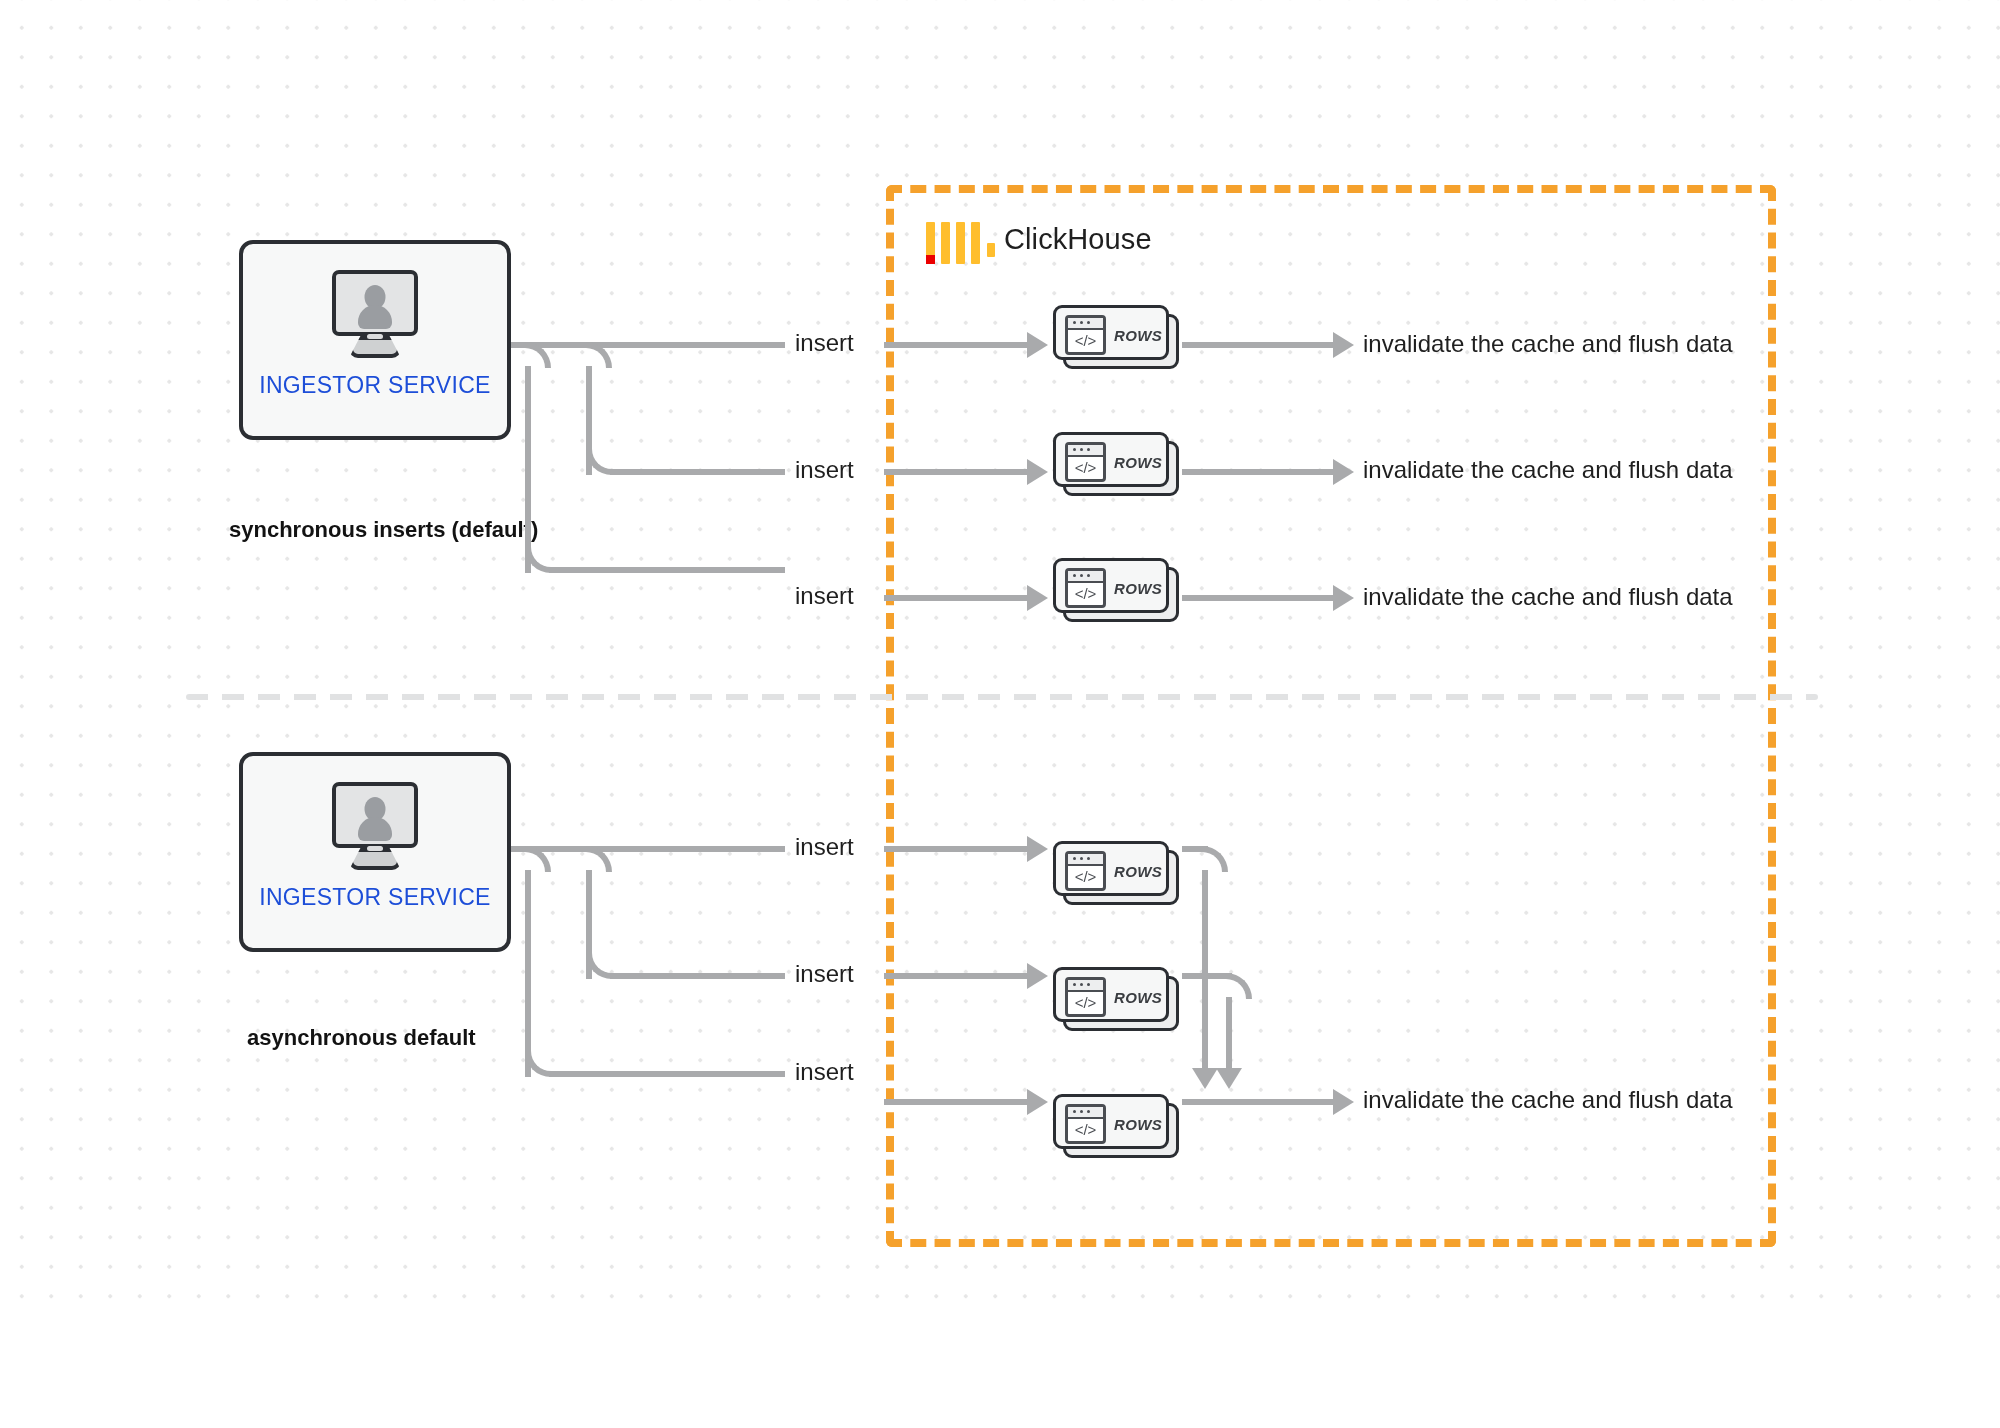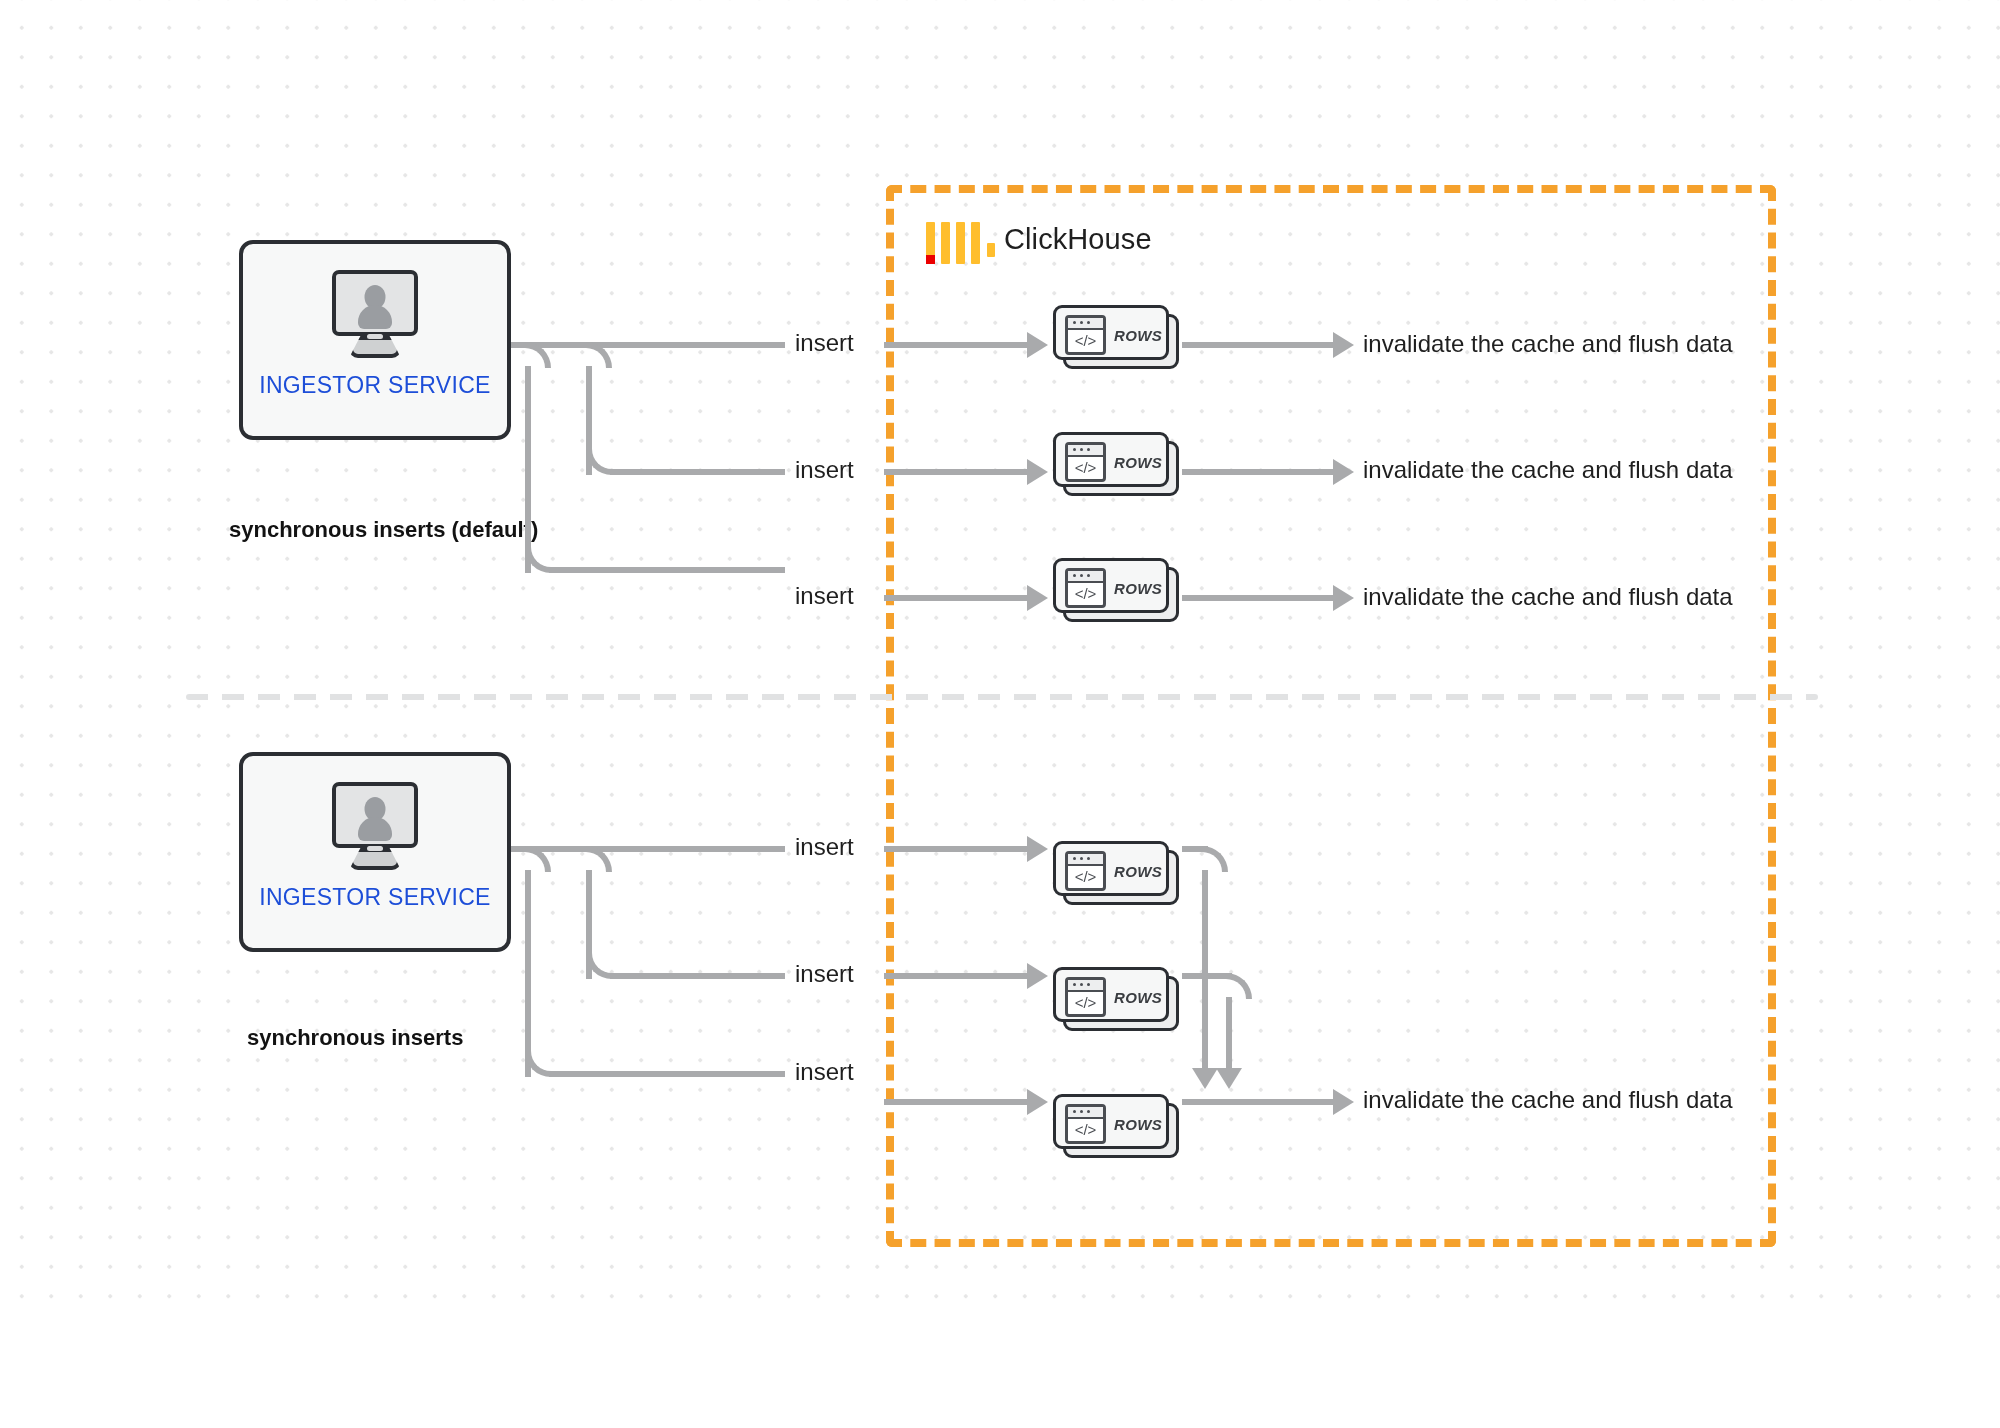--- a/index.html
+++ b/index.html
@@ -440,21 +440,21 @@
       <div class="mon-screen">
         <div class="mon-person-head"></div>
         <div class="mon-person-body"></div>
       </div>
       <div class="mon-stand"></div>
       <div class="mon-neck"></div>
     </div>
     <div class="ingestor-label">INGESTOR SERVICE</div>
   </div>
 
-  <div class="section-caption async">synchronous inserts</div>
+  <div class="section-caption async">asynchronous default</div>
 
   <div class="wire wire-h" style="left:511px; top:846px; width:274px;"></div>
 
   <div class="elbow elbow-tr" style="left:586px; top:846px; width:26px; height:26px;"></div>
   <div class="wire wire-v" style="left:586px; top:870px; height:109px;"></div>
   <div class="elbow" style="left:586px; top:953px; width:26px; height:26px;"></div>
   <div class="wire wire-h" style="left:610px; top:973px; width:175px;"></div>
 
   <div class="elbow elbow-tr" style="left:525px; top:846px; width:26px; height:26px;"></div>
   <div class="wire wire-v" style="left:525px; top:870px; height:207px;"></div>

